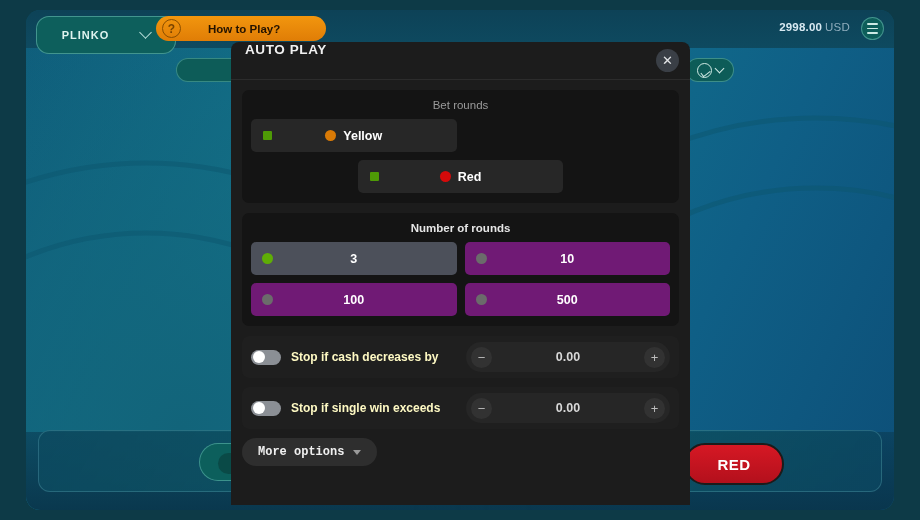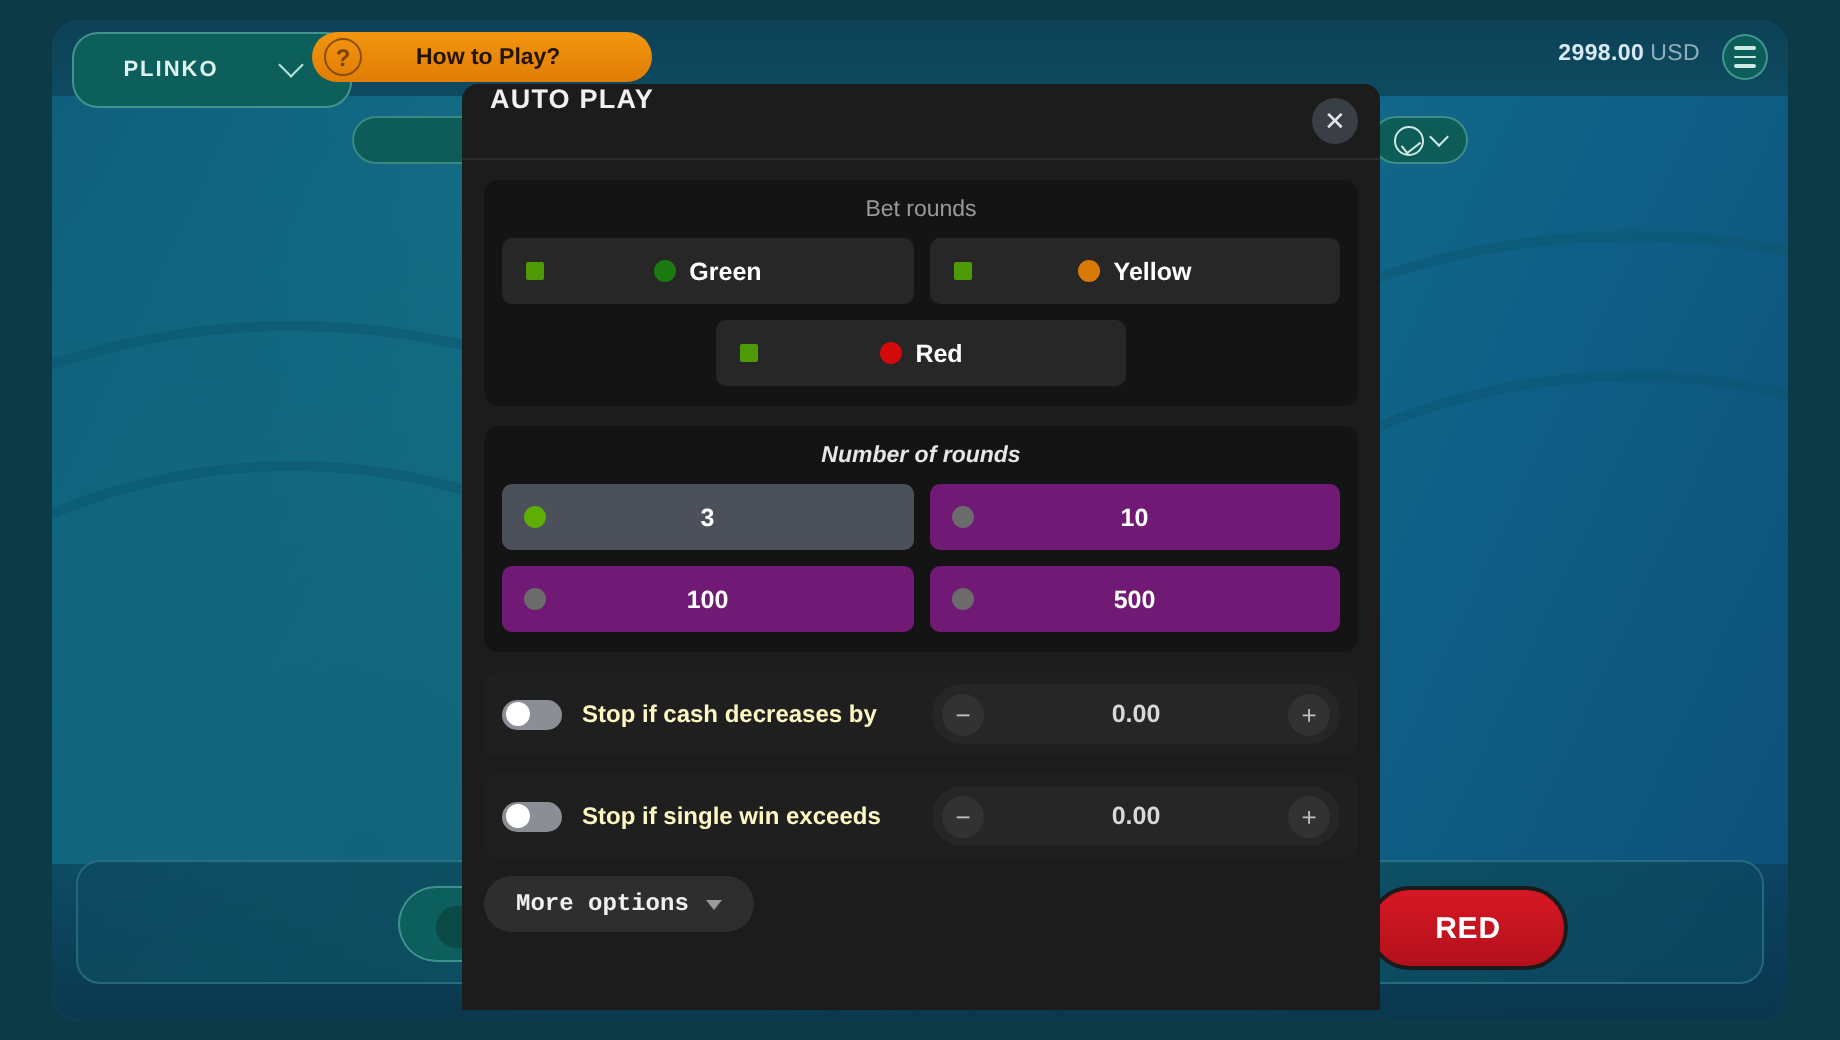--- a/index.html
+++ b/index.html
@@ -300,21 +300,21 @@
     border-radius: 7px;
     padding: 9px 9px 10px 9px;
     margin-bottom: 10px;
   }
   .section-title {
     text-align: center;
     color: #9a9a9a;
     font-size: 11.5px;
     margin-bottom: 8px;
   }
-  .section-title.strong { color: #e6e6e6; font-weight: bold; font-style: italic; }
+  .section-title.strong { color: #e6e6e6; font-weight: bold; }
 
   .grid2 {
     display: grid;
     grid-template-columns: 1fr 1fr;
     gap: 8px;
   }
   .row-center {
     display: flex;
     justify-content: center;
     margin-top: 8px;
@@ -518,27 +518,20 @@
     <div class="modal-head">
       <div class="modal-title">AUTO PLAY</div>
       <div class="close-btn">✕</div>
     </div>
 
     <div class="modal-body">
 
       <div class="section">
         <div class="section-title">Bet rounds</div>
         <div class="grid2">
-          <div class="opt">
-            <span class="sq"></span>
-            <span class="opt-inner">
-              <span class="dot-color" style="background:#1a7a0f"></span>
-              <span class="opt-label">Green</span>
-            </span>
-          </div>
           <div class="opt">
             <span class="sq"></span>
             <span class="opt-inner">
               <span class="dot-color" style="background:#d97a06"></span>
               <span class="opt-label">Yellow</span>
             </span>
           </div>
         </div>
         <div class="row-center">
           <div class="opt half">

